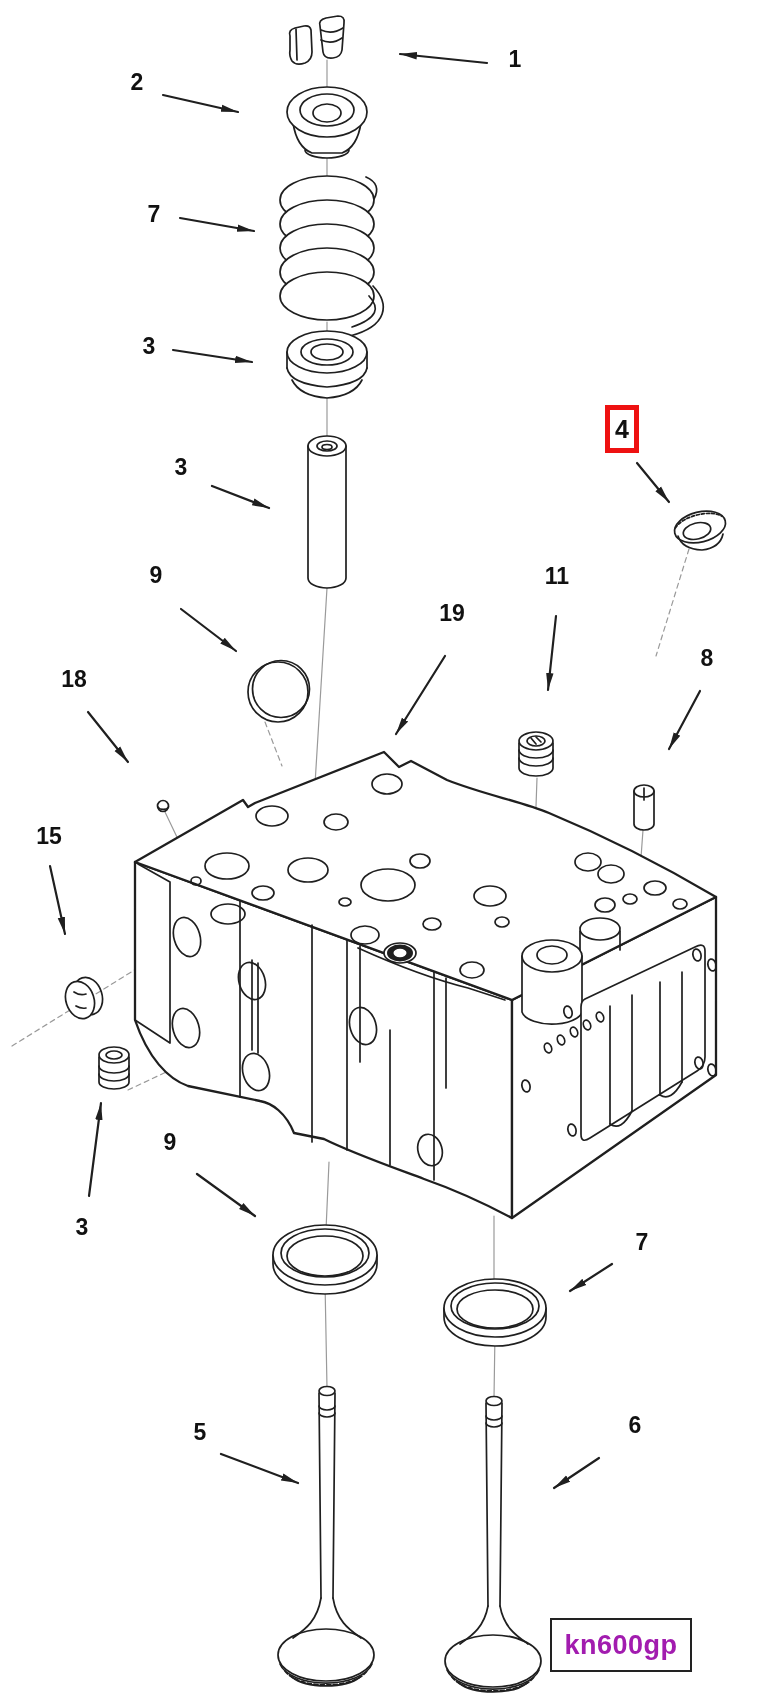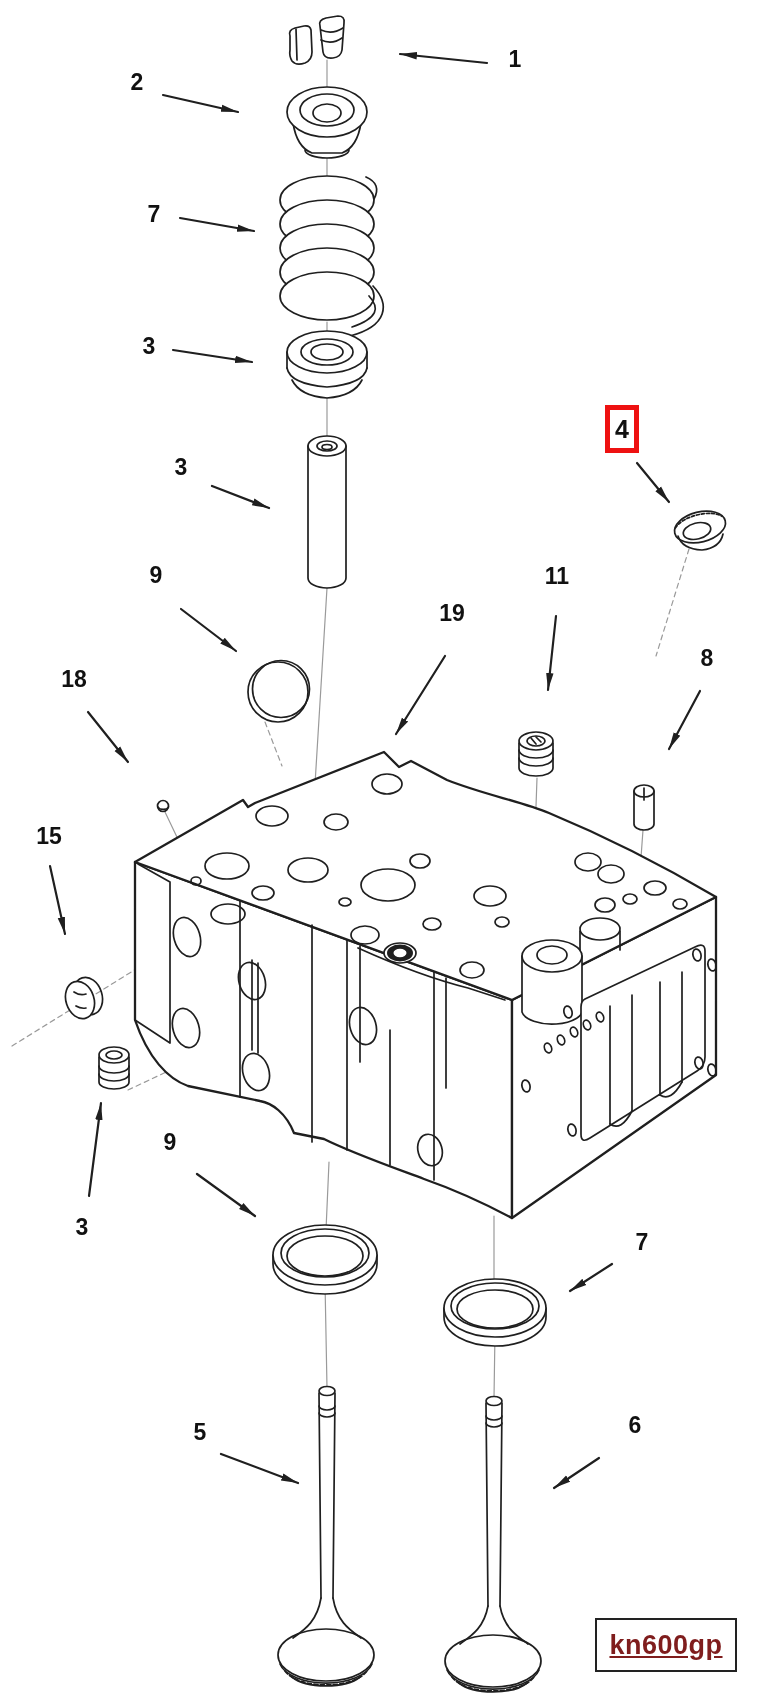--- a/index.html
+++ b/index.html
@@ -19,26 +19,25 @@
     display:flex;align-items:center;justify-content:center;
     font-weight:bold;font-size:23px;color:#111;
     font-family:"Liberation Sans", sans-serif;
   }
   .callout-hl{
     border:5px solid var(--hl);
     background:#fff;
     font-size:25px;
   }
   .code-box{
-    position:absolute;left:595px;top:1618px;width:138px;height:50px;
+    position:absolute;left:550px;top:1618px;width:138px;height:50px;
     border:2px solid #222;background:#fff;
     display:flex;align-items:center;justify-content:center;
-    font-weight:bold;font-size:27px;color:#7f1d1d;letter-spacing:.5px;
+    font-weight:bold;font-size:27px;color:#a21caf;letter-spacing:.5px;
     font-family:"Liberation Sans", sans-serif;
-    text-decoration:underline;
   }
 </style>
 </head>
 <body>
 
 <div class="stage">
 
   <svg width="760" height="1708" viewBox="0 0 760 1708" style="stroke:var(--line)">
     <defs>
       <marker id="ah" markerUnits="userSpaceOnUse" markerWidth="20" markerHeight="10" refX="17" refY="4.5" orient="auto">

